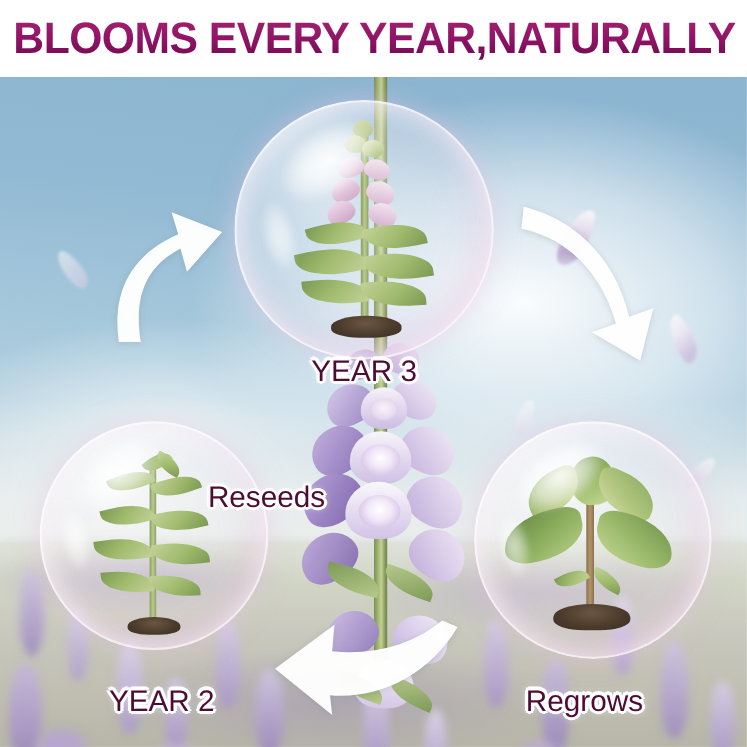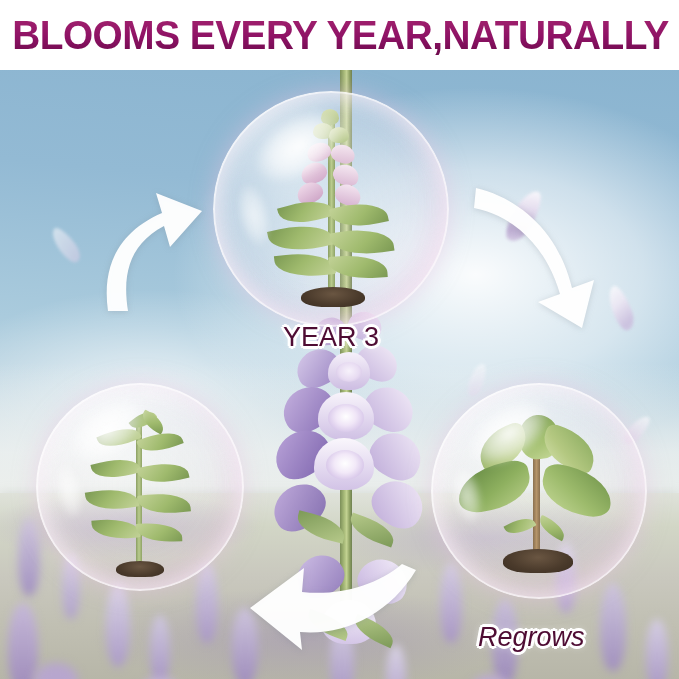--- a/index.html
+++ b/index.html
@@ -222,21 +222,21 @@
     text-shadow:
       -2px -2px 0 #ffffff,  2px -2px 0 #ffffff,
       -2px  2px 0 #ffffff,  2px  2px 0 #ffffff,
       -3px  0   0 #ffffff,  3px  0   0 #ffffff,
        0   -3px 0 #ffffff,  0    3px 0 #ffffff,
        0 0 8px rgba(255,255,255,0.95);
   }
   .label-year1 { left: 283px; top: 322px; }
   .label-reseeds { left: 189px; top: 437px; }
   .label-year2 { left: 99px; top: 622px; }
-  .label-regrows { left: 478px; top: 622px; font-style: italic; }
+  .label-regrows { left: 478px; top: 622px; }
 </style>
 </head>
 <body>
 
 <div id="scene">
 
   <div class="photo">
     <div class="sky"></div>
     <div class="haze"></div>
     <div class="horizon-band"></div>
@@ -375,19 +375,21 @@
 
   <svg class="arrow" style="left:472px; top:184px;" width="140" height="150" viewBox="0 0 140 150">
     <path d="M4,4 C46,14 86,46 100,104 L122,96 L110,144 L66,118 L88,110 C74,62 42,32 2,24 Z" fill="#ffffff" opacity="0.97"></path>
   </svg>
 
   <svg class="arrow" style="left:240px; top:552px;" width="180" height="100" viewBox="0 0 180 100">
     <path d="M176,18 C150,62 104,84 60,80 L62,98 L10,56 L64,16 L62,40 C98,44 136,34 162,12 Z" fill="#ffffff" opacity="0.97"></path>
   </svg>
 
   <div class="label label-year1">YEAR 3</div>
+  <div class="label label-reseeds">Reseeds</div>
+  <div class="label label-year2">YEAR 2</div>
   <div class="label label-regrows">Regrows</div>
 
   <div class="title-banner">
     <div class="title-text">BLOOMS EVERY YEAR,NATURALLY</div>
   </div>
 
 </div>
 
 </body></html>

